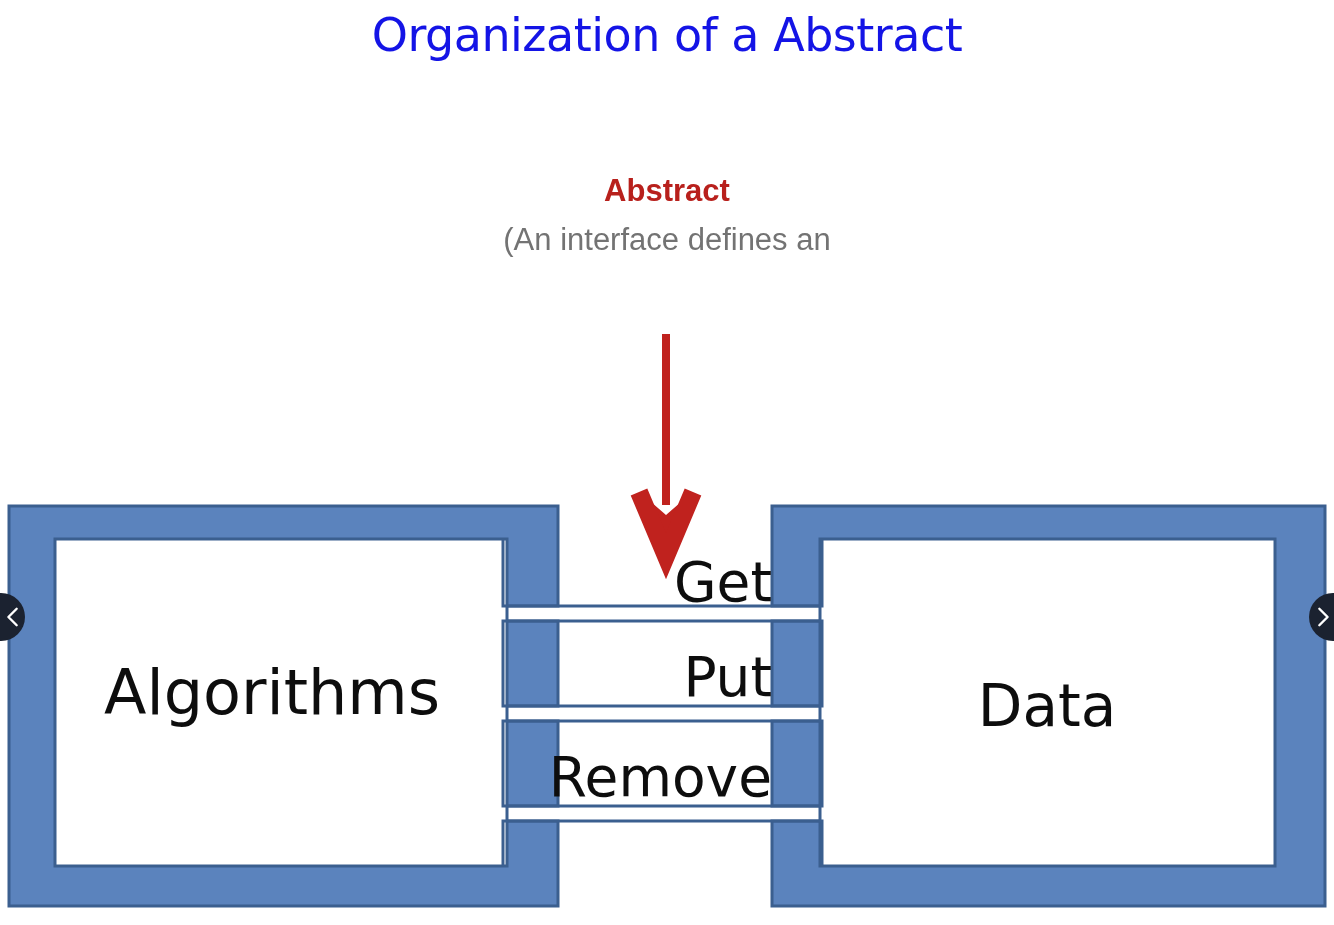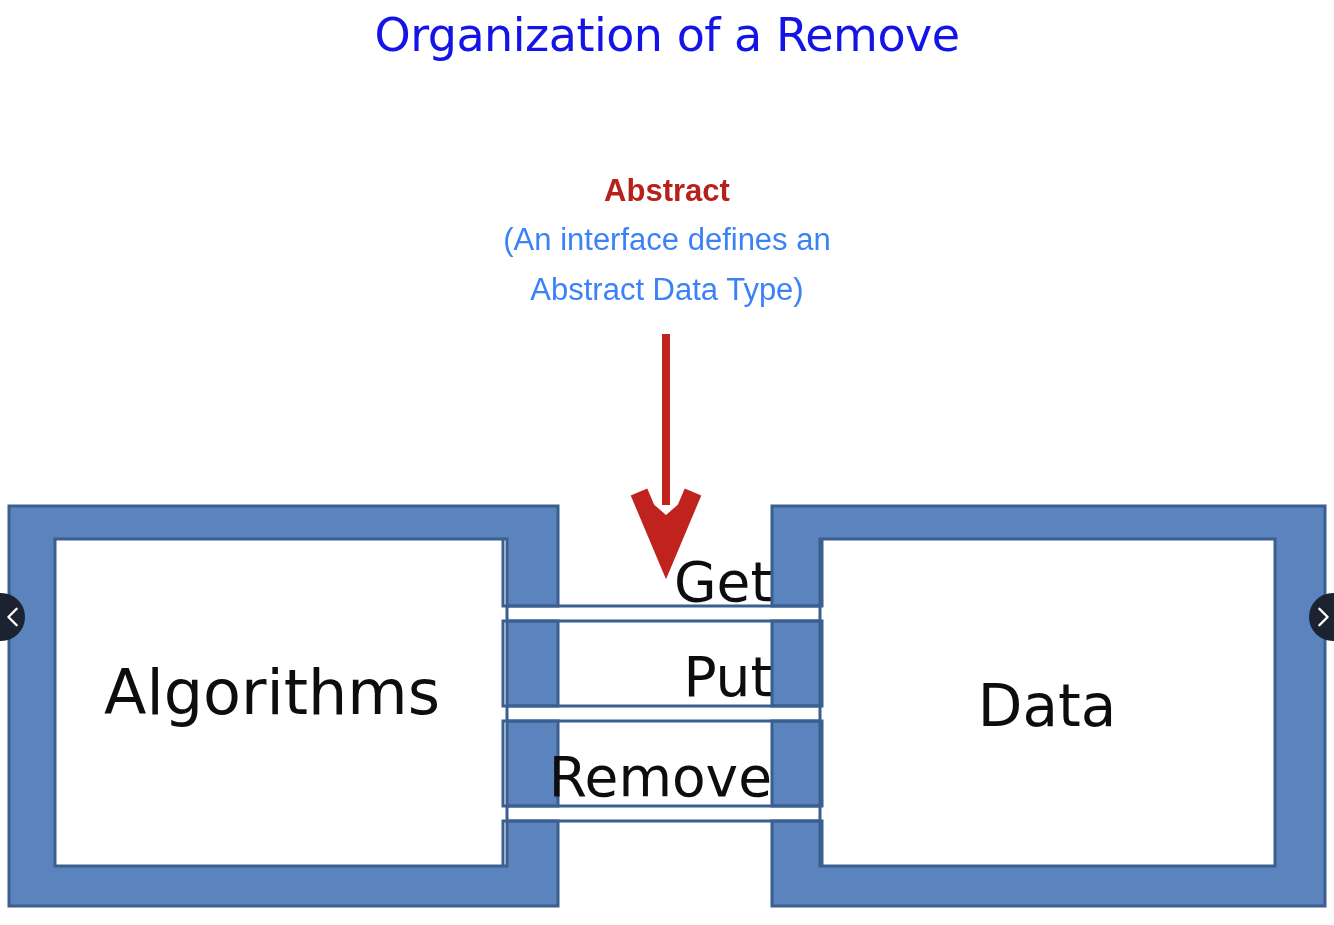--- a/index.html
+++ b/index.html
@@ -50,21 +50,21 @@
     font-family: "Liberation Sans", "DejaVu Sans", sans-serif;
     font-size: 31px;
     line-height: 49px;
     font-weight: bold;
     color: #b8201c;
   }
   .interface-sub-line {
     font-family: "Liberation Sans", "DejaVu Sans", sans-serif;
     font-size: 31px;
     line-height: 50px;
-    color: #3b82f6;
+    color: #737373;
     white-space: nowrap;
   }
 
   
   #diagram {
     position: absolute;
     left: 0;
     top: 0;
     width: 1334px;
     height: 925px;
@@ -98,26 +98,25 @@
     height: 22px;
   }
   #nav-prev svg { left: 25px; }
   #nav-next svg { left: 3px; }
 </style>
 </head>
 <body>
 
 <div id="slide">
 
-  <div id="page-title">Organization of a Remove</div>
+  <div id="page-title">Organization of a Abstract</div>
 
   <div id="interface-caption">
     <div id="interface-heading">Abstract</div>
     <div class="interface-sub-line">(An interface defines an</div>
-    <div class="interface-sub-line">Abstract Data Type)</div>
   </div>
 
   <svg id="diagram" viewBox="0 0 1334 925">
 
     <g>
 
       <path fill="#5b83bd" stroke="#3b5f8f" stroke-width="3" d="M 9,506
                L 558,506
                L 558,606
                L 503,606

